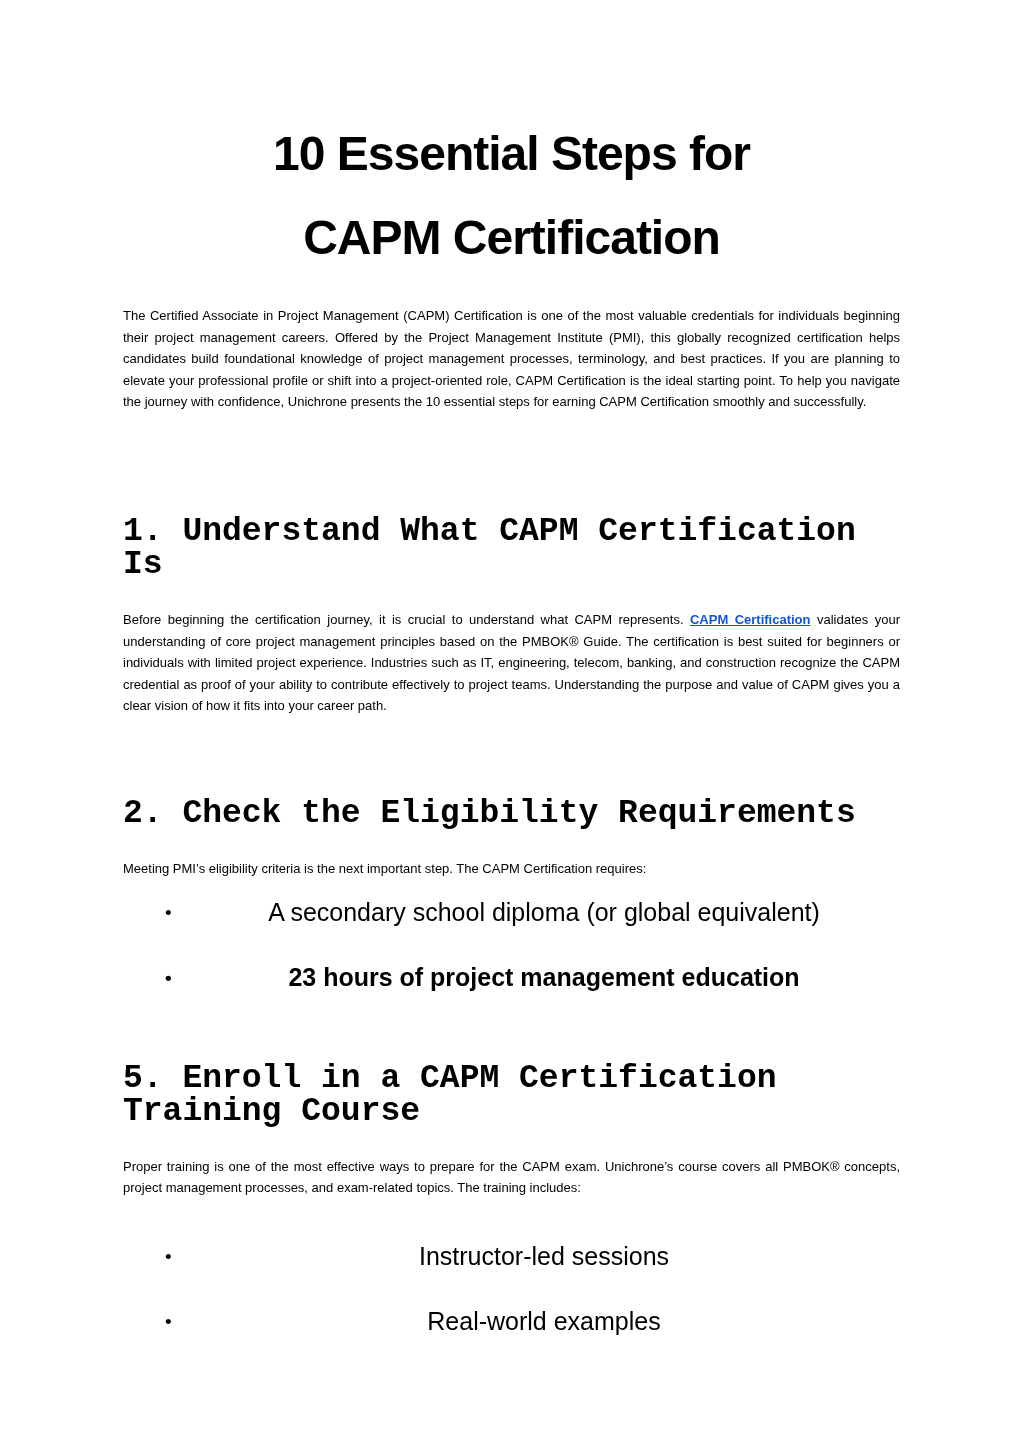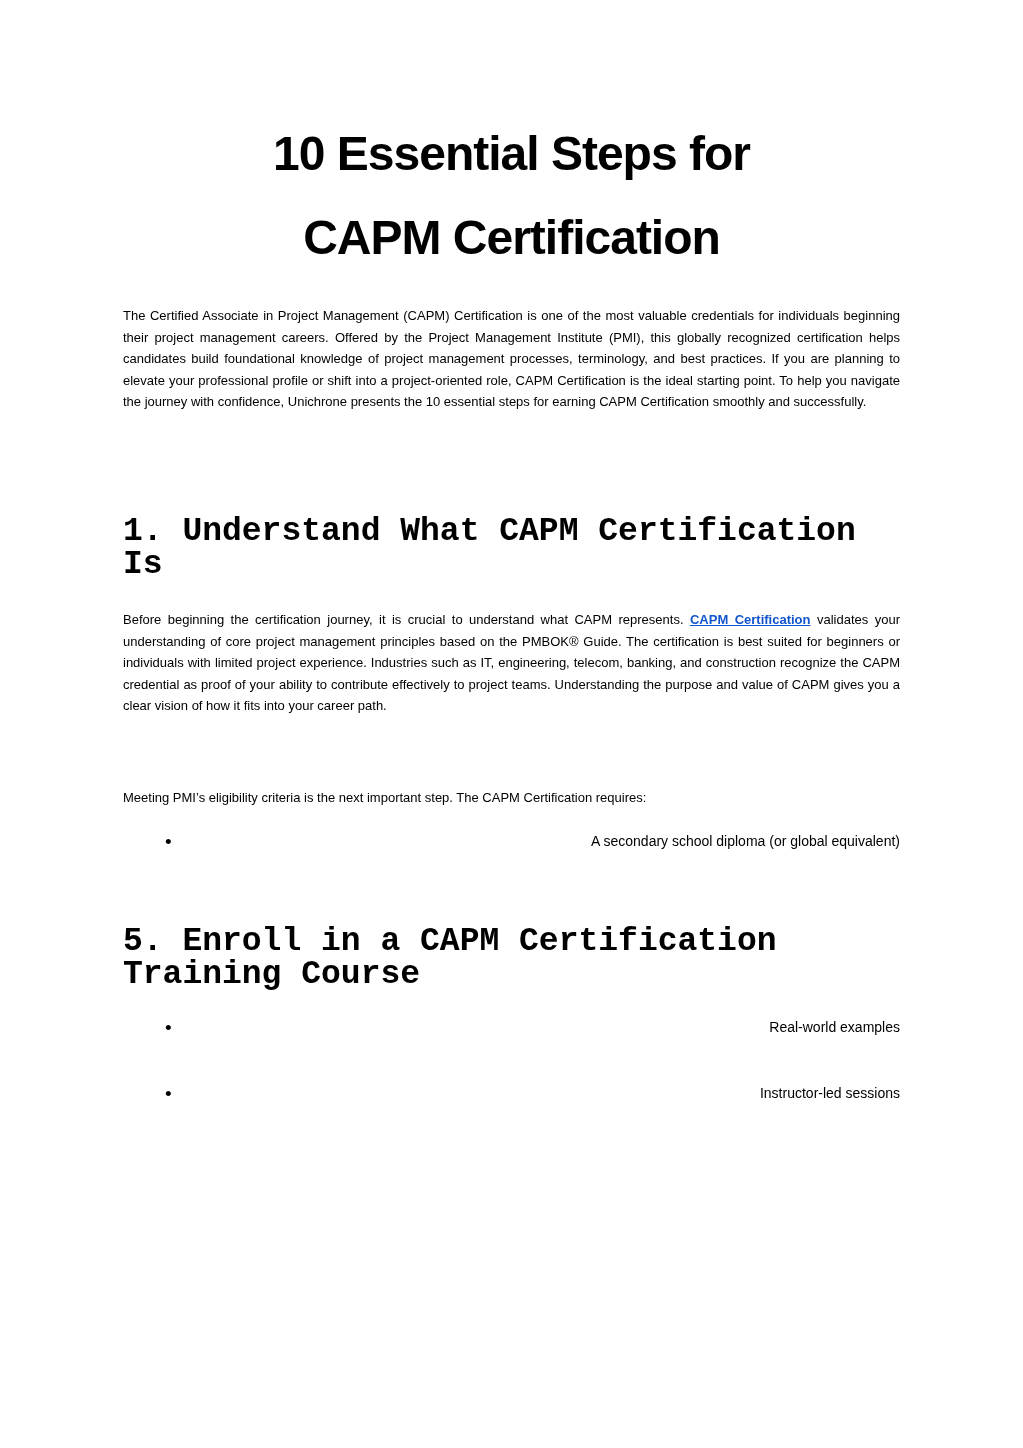--- a/index.html
+++ b/index.html
@@ -57,24 +57,24 @@
   }
   ul.bullet-list {
     list-style: none;
     margin: 22px 0 0 0;
     padding: 0 0 0 42px;
   }
   ul.bullet-list.tight-top { margin-top: 26px; }
   ul.bullet-list li {
     position: relative;
     padding-left: 23px;
-    font-size: 14px;
+    font-size: 25px;
     line-height: 21.5px;
     margin-bottom: 44px;
-    text-align: right;
+    text-align: center;
   }
   ul.bullet-list li:last-child { margin-bottom: 0; }
   ul.bullet-list li::before {
     content: "\2022";
     position: absolute;
     left: 0;
     top: 0;
     font-size: 19px;
     line-height: 21.5px;
   }
@@ -88,24 +88,27 @@
   <h1 class="doc-title">
     <span>10 Essential Steps for</span>
     <span>CAPM Certification</span>
   </h1>
 
   <p class="body-text intro">The Certified Associate in Project Management (CAPM) Certification is one of the most valuable credentials for individuals beginning their project management careers. Offered by the Project Management Institute (PMI), this globally recognized certification helps candidates build foundational knowledge of project management processes, terminology, and best practices. If you are planning to elevate your professional profile or shift into a project-oriented role, CAPM Certification is the ideal starting point. To help you navigate the journey with confidence, Unichrone presents the 10 essential steps for earning CAPM Certification smoothly and successfully.</p>
 
   <h2 class="section-heading">1. Understand What CAPM Certification Is</h2>
   <p class="body-text section-body min-7"><span>Before beginning the certification journey, it is crucial to understand what CAPM represents. </span><a class="doc-link">CAPM Certification</a><span> validates your understanding of core project management principles based on the PMBOK® Guide. The certification is best suited for beginners or individuals with limited project experience. Industries such as IT, engineering, telecom, banking, and construction recognize the CAPM credential as proof of your ability to contribute effectively to project teams. Understanding the purpose and value of CAPM gives you a clear vision of how it fits into your career path.</span></p>
 
+  <h2 class="section-heading">2. Check the Eligibility Requirements</h2>
   <p class="body-text section-body">Meeting PMI’s eligibility criteria is the next important step. The CAPM Certification requires:</p>
   <ul class="bullet-list">
     <li>A secondary school diploma (or global equivalent)</li>
+    <li class="bold">23 hours of project management education</li>
   </ul>
 
   <h2 class="section-heading big-gap">5. Enroll in a CAPM Certification Training Course</h2>
+  <p class="body-text section-body min-3">Proper training is one of the most effective ways to prepare for the CAPM exam. Unichrone’s course covers all PMBOK® concepts, project management processes, and exam-related topics. The training includes:</p>
   <ul class="bullet-list tight-top">
+    <li>Instructor-led sessions</li>
     <li>Real-world examples</li>
-    <li>Instructor-led sessions</li>
   </ul>
 
 </div>
 
 </body></html>

